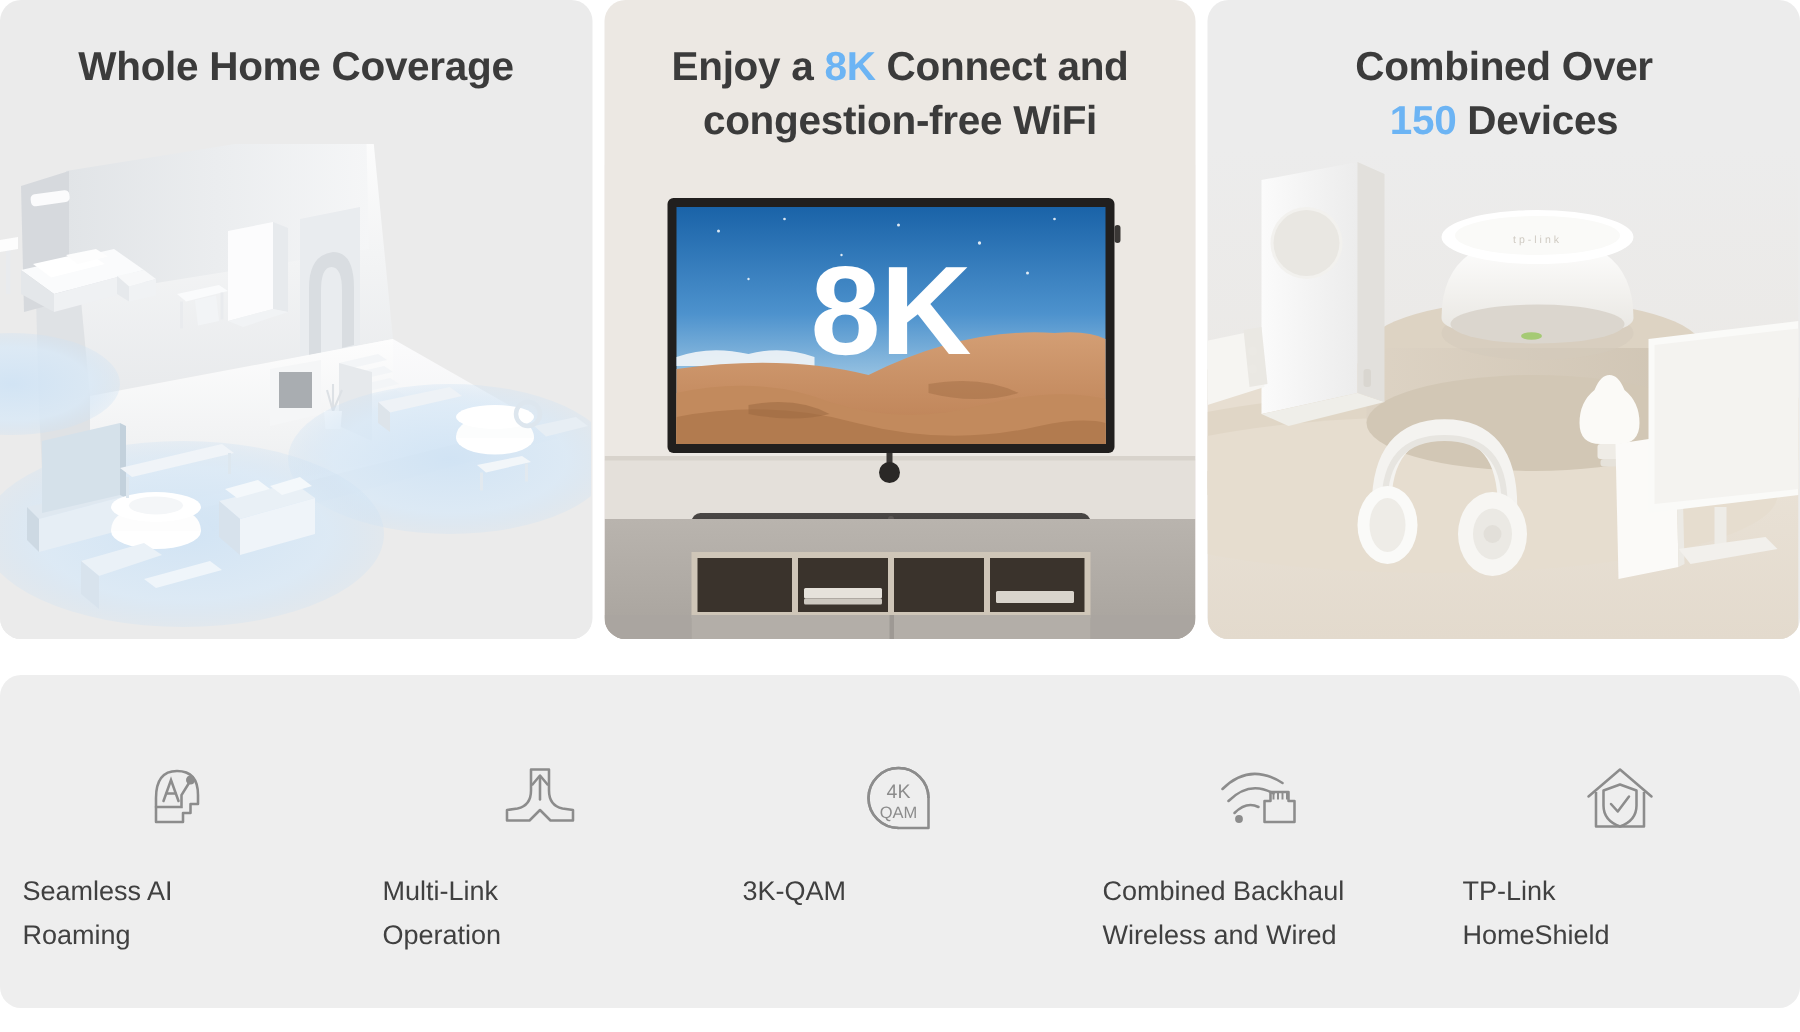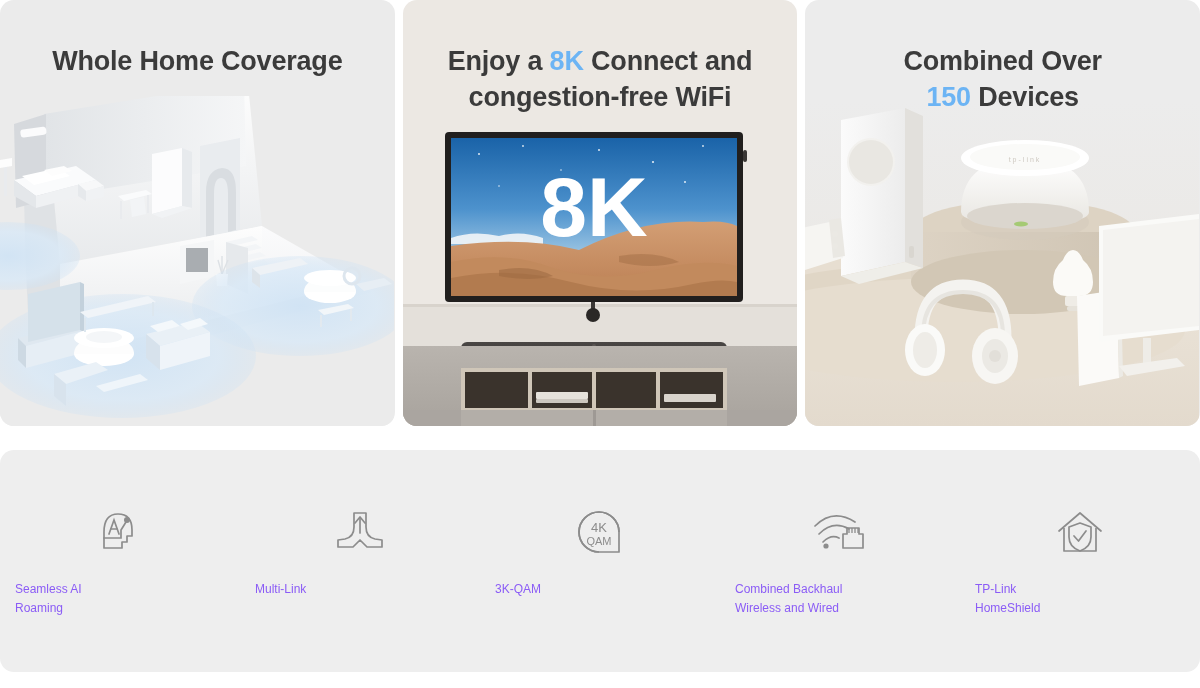--- a/index.html
+++ b/index.html
@@ -14,21 +14,21 @@
   
   .cards { position:absolute; left:0; top:0; width:1200px; height:426px; display:flex; gap:8px; }
   .card {
     position:relative; flex:1 1 0; height:426px;
     border-radius:14px; overflow:hidden;
   }
   .card.c1 { background:#ebebeb; }
   .card.c2 { background:#ece8e3; }
   .card.c3 { background:#ececec; }
 
-  .card-head { position:relative; z-index:5; padding-top:43px; text-align:center; }
+  .card-head { position:relative; z-index:5; padding-top:26px; text-align:center; }
   .card-head .line {
     font-size:27px; font-weight:bold; color:#3b3b3b; line-height:1.34; letter-spacing:-0.2px;
   }
   .accent { color:#6cb4f4; }
   .sub-note { font-size:14px; font-weight:bold; color:#3b3b3b; vertical-align:baseline; }
 
   
   .floorplan { position:absolute; left:0; top:96px; width:100%; height:330px; }
 
   
@@ -40,21 +40,21 @@
   
   .features {
     position:absolute; left:0; top:450px; width:1200px; height:222px;
     background:#eeeeee; border-radius:14px;
     display:flex; align-items:flex-start; justify-content:space-around;
     padding-top:52px;
   }
   .feature { width:210px; text-align:left; }
   .feature .ficon { height:62px; display:flex; align-items:center; justify-content:center; }
   .feature .flabel {
-    margin-top:16px; font-size:12px; color:#8b5cf6; line-height:1.62; font-weight:normal;
+    margin-top:16px; font-size:18px; color:#404040; line-height:1.62; font-weight:normal;
   }
 </style>
 </head>
 <body>
 
 <div class="page">
 
   <div class="cards">
 
     <div class="card c1">
@@ -407,20 +407,21 @@
     <div class="feature">
       <div class="ficon">
         <svg width="50" height="48" viewBox="0 0 50 48" fill="none" stroke="#8c8c8c" stroke-width="1.7">
           <path d="M19,4 L31,4 L31,18 Q31,28 40,30 L47,31 L47,38 L32,38 L25,31 L18,38 L3,38 L3,31 L10,30 Q19,28 19,18 Z" stroke-linejoin="round" stroke-linecap="round"></path>
           <path d="M25,24 L25,9" stroke-linecap="round"></path>
           <path d="M20,14 L25,8 L30,14" stroke-linejoin="round" stroke-linecap="round"></path>
         </svg>
       </div>
       <div class="flabel">
         <div>Multi-Link</div>
+        <div>Operation</div>
       </div>
     </div>
 
     <div class="feature">
       <div class="ficon">
         <svg width="50" height="50" viewBox="0 0 50 50" fill="none">
           <path d="M44,24 A20,20 0 1,0 24,44 L44,44 Z" stroke="#8c8c8c" stroke-width="1.7" stroke-linejoin="round" fill="none"></path>
           <path d="M44,24 A20,20 0 0,0 24,4 A20,20 0 0,0 4,24 A20,20 0 0,0 24,44" stroke="#8c8c8c" stroke-width="1.7" fill="none"></path>
           <text x="24" y="24" text-anchor="middle" font-family="Liberation Sans, sans-serif" font-size="13" fill="#8c8c8c">4K</text>
           <text x="24" y="37" text-anchor="middle" font-family="Liberation Sans, sans-serif" font-size="11" fill="#8c8c8c">QAM</text>

